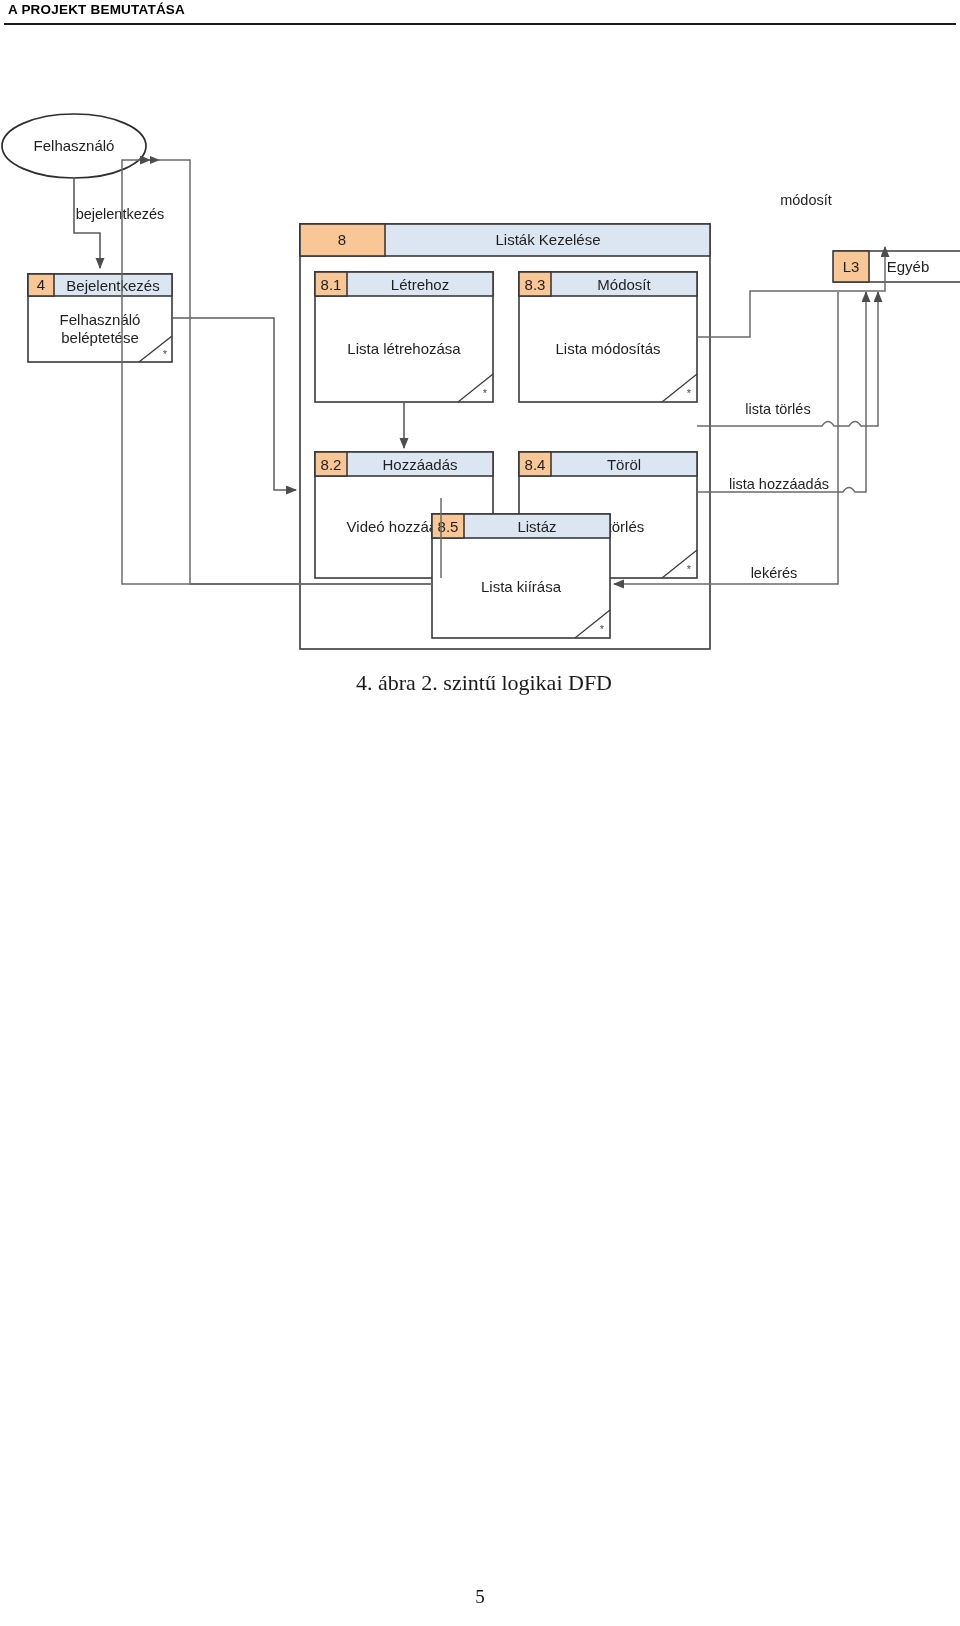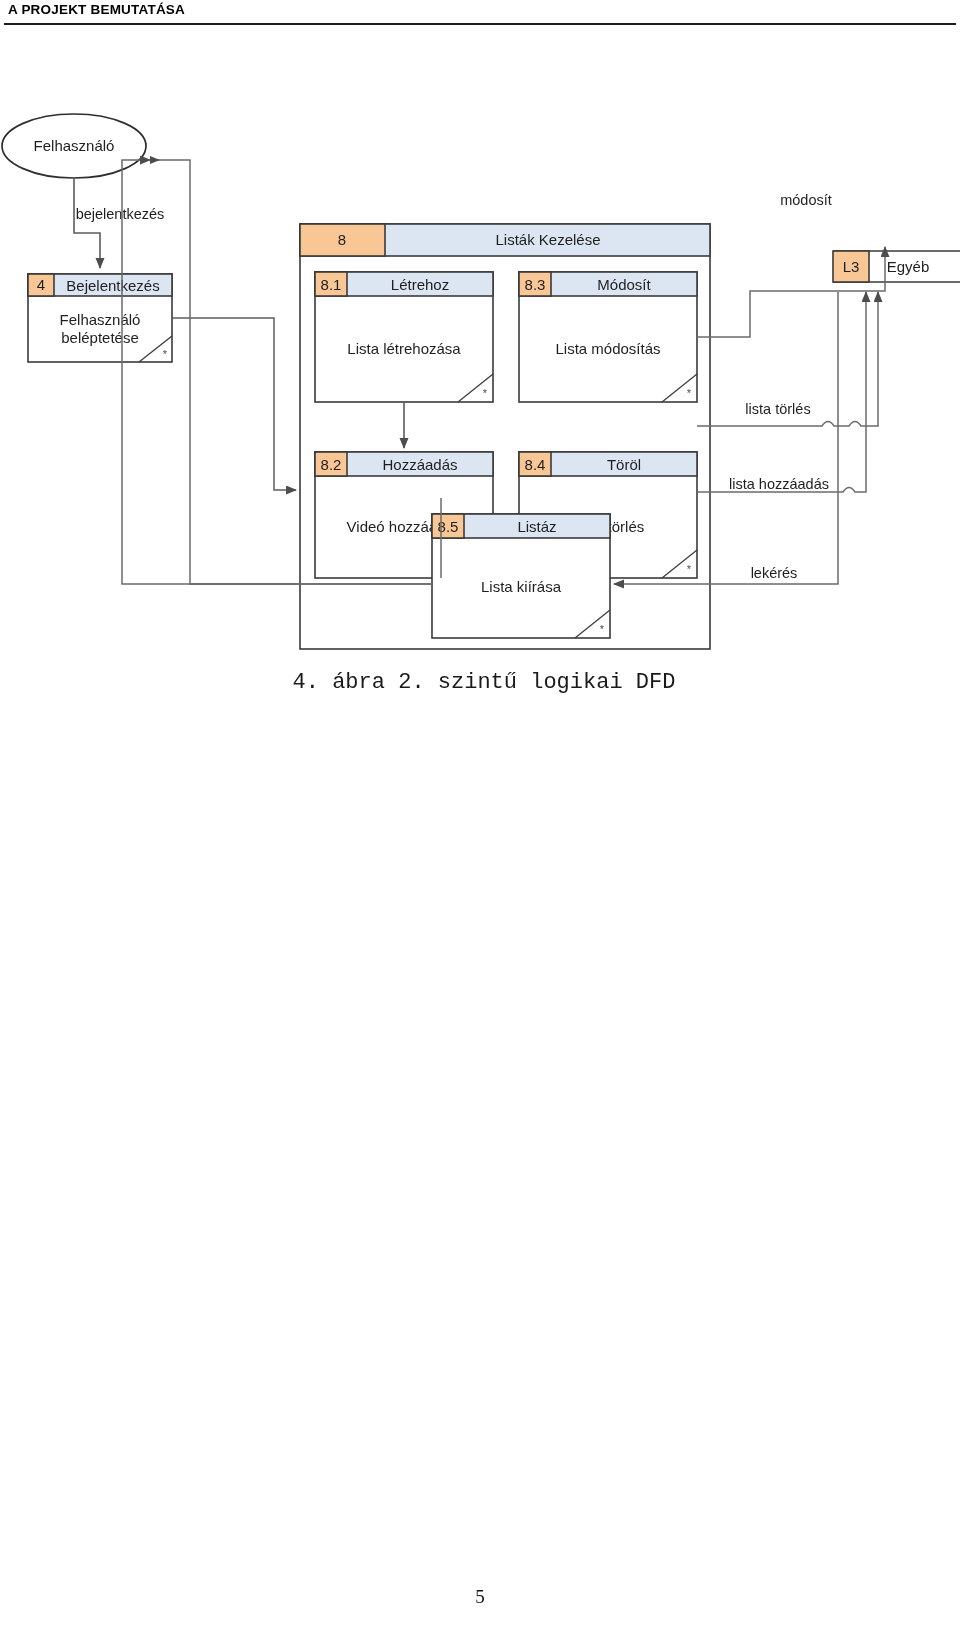--- a/index.html
+++ b/index.html
@@ -48,21 +48,21 @@
     height: 580px;
   }
   #figure svg { display: block; }
 
   
   #figure-caption {
     position: absolute;
     left: 0; top: 670px;
     width: 960px;
     text-align: center;
-    font-family: Liberation Mono, monospace;
+    font-family: Liberation Serif, serif;
     font-size: 22px;
     color: #1a1a1a;
   }
   #figure-caption .cap-inner { display: inline-block; padding-left: 8px; }
 
   
   #page-number {
     position: absolute;
     left: 0; top: 1586px;
     width: 960px;

